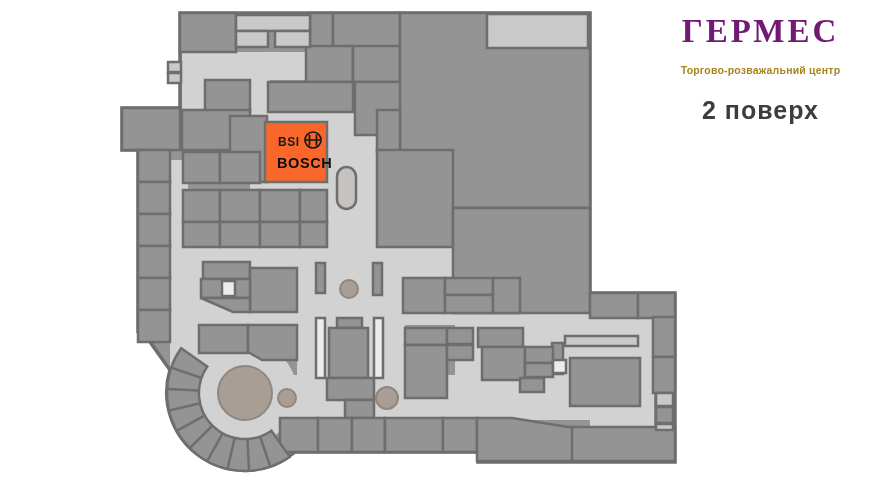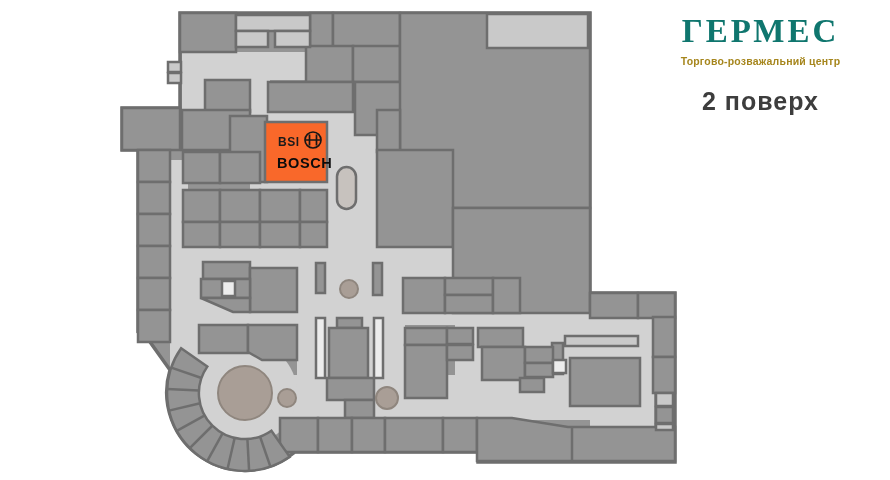--- a/index.html
+++ b/index.html
@@ -11,22 +11,22 @@
   .outer{stroke:#6E6E6E;stroke-width:3.5;fill:#949494;}
   .room{fill:#949494;}
   .corr{fill:#D2D2D2;stroke:none;}
   .lroom{fill:#C9C9C9;}
   .wroom{fill:#ECECEC;}
   .pill{fill:#C7C2BE;}
   .circ{fill:#A99E96;stroke:#8F867E;stroke-width:2;}
   
   .brand{position:absolute;left:648px;top:14px;width:225px;text-align:center;}
   .logo{font-family:"Liberation Serif",serif;font-size:33px;line-height:34px;
-        color:#0f766e;letter-spacing:3px;font-weight:600;}
-  .logo-sub{font-size:10.5px;font-weight:bold;color:#A6861D;letter-spacing:0.2px;margin-top:7px;}
+        color:#701a75;letter-spacing:3px;font-weight:600;}
+  .logo-sub{font-size:10.5px;font-weight:bold;color:#A6861D;letter-spacing:0.2px;margin-top:16px;}
   .floor{font-size:25px;font-weight:bold;color:#3D3D3D;margin-top:20px;letter-spacing:1px;}
   
   .bs-prefix{font-size:12px;font-weight:600;fill:#1B1B1B;letter-spacing:0.5px;}
   .bosch-name{font-size:14.5px;font-weight:bold;fill:#0B0B0B;letter-spacing:0.6px;}
 </style>
 </head>
 <body>
 
 <div class="stage">
 

